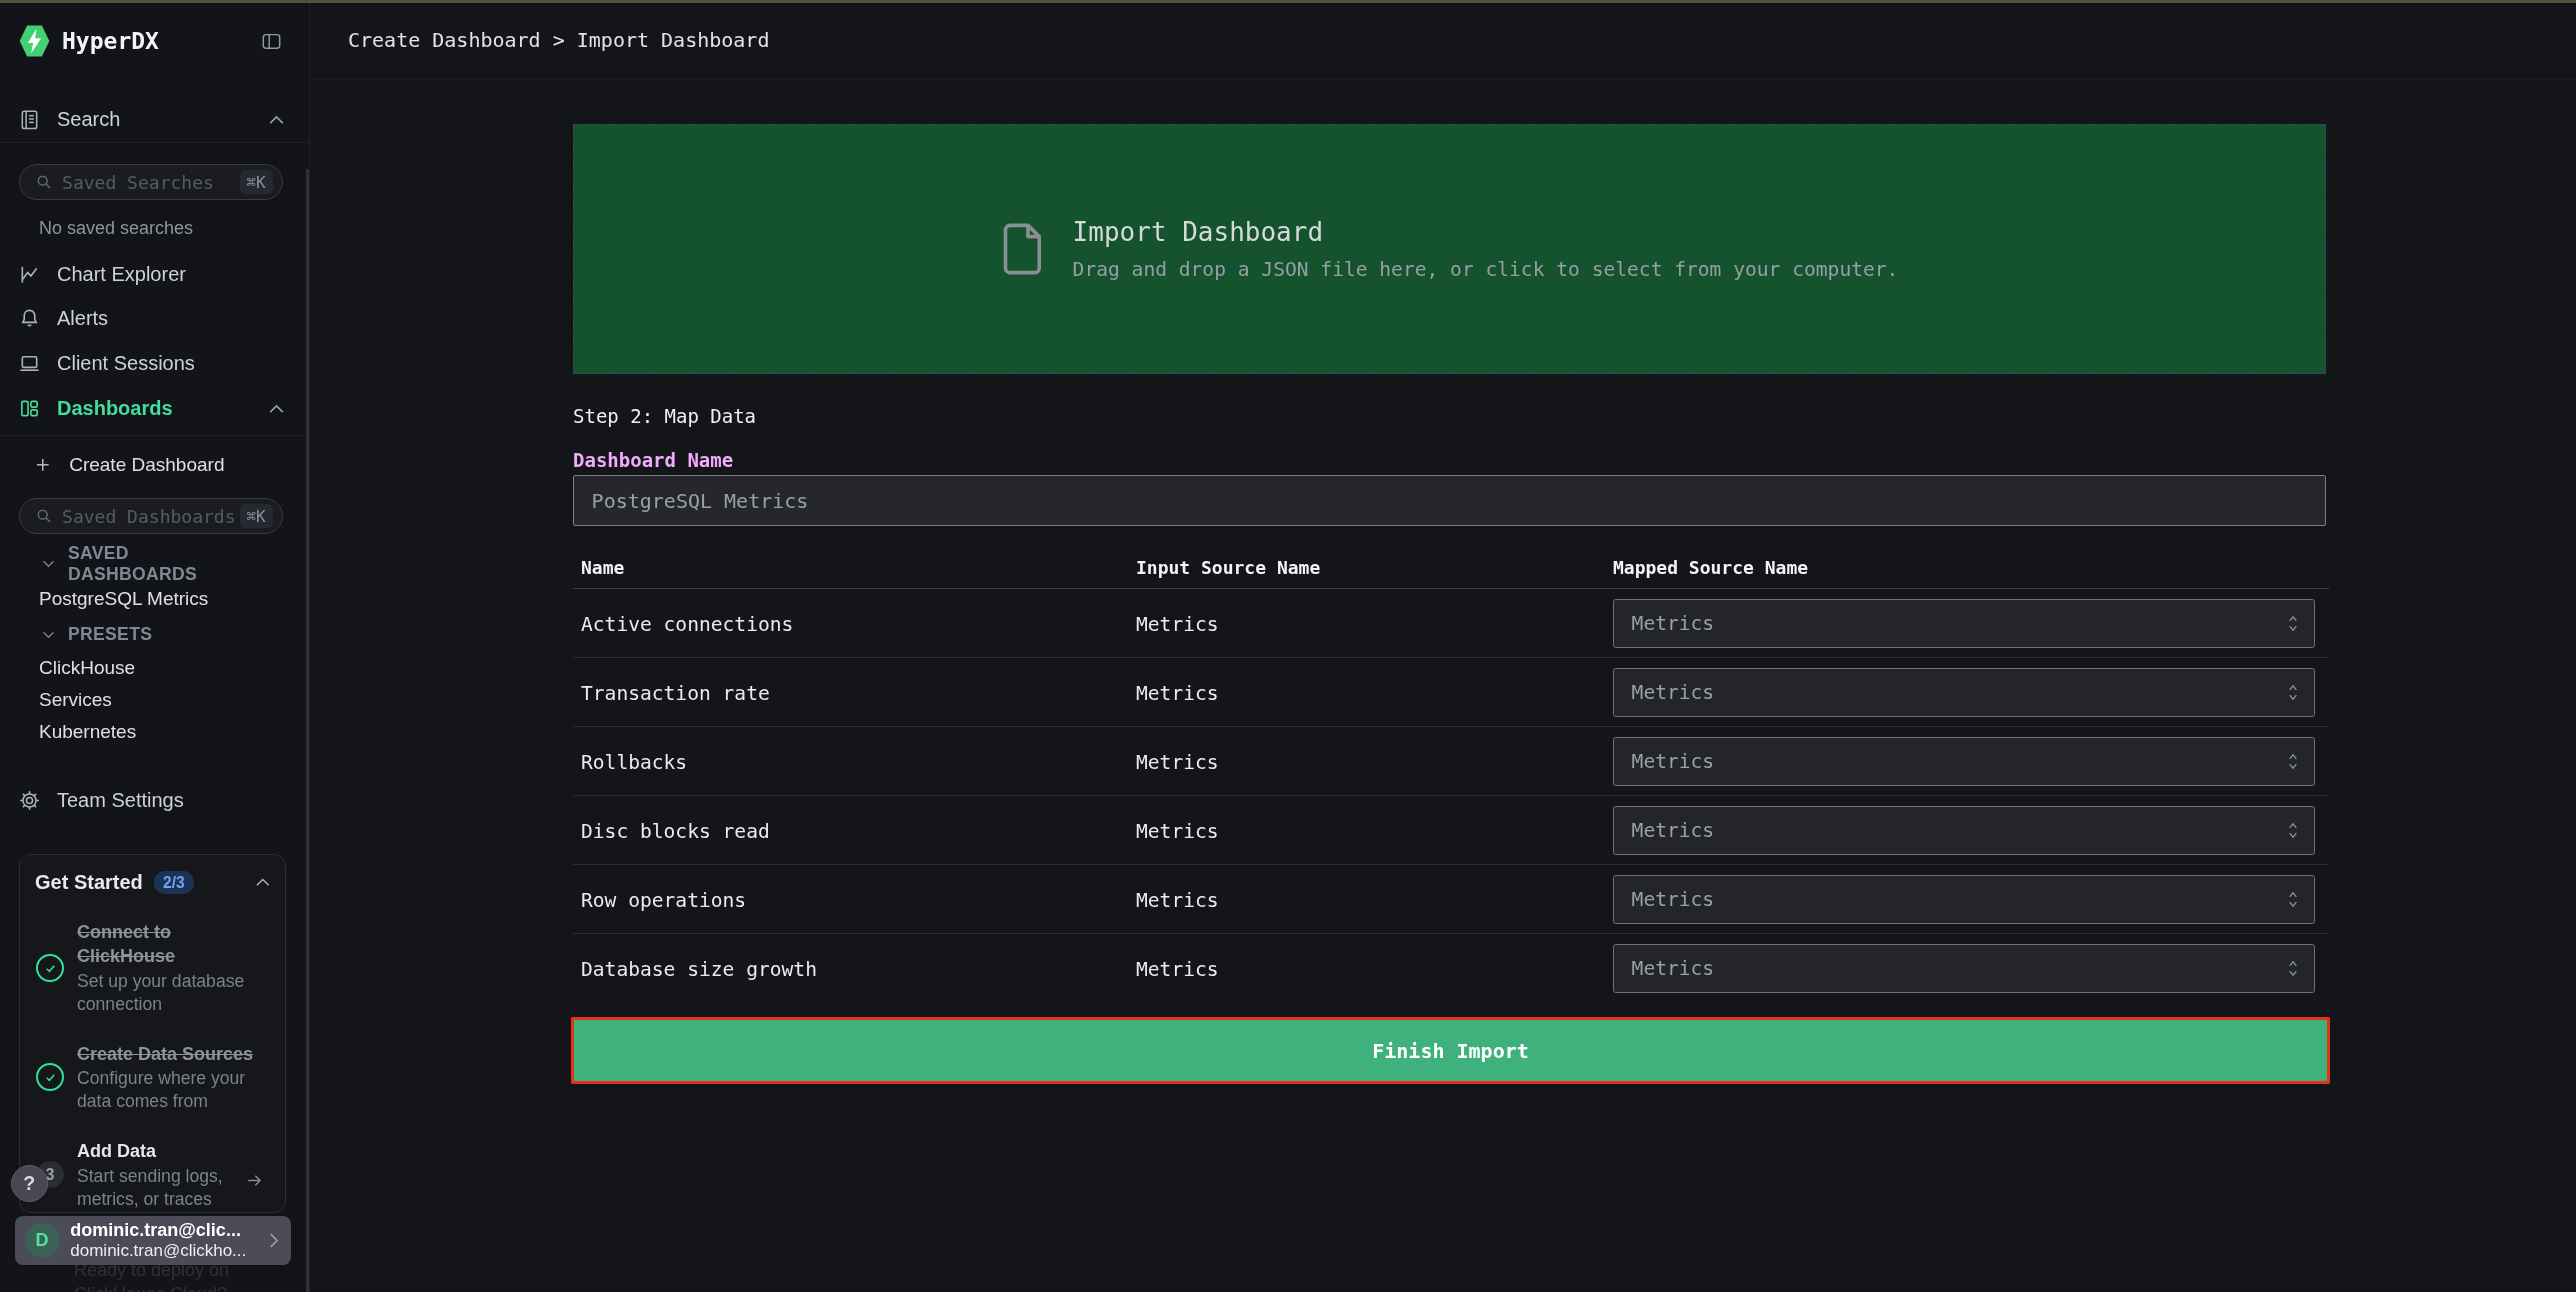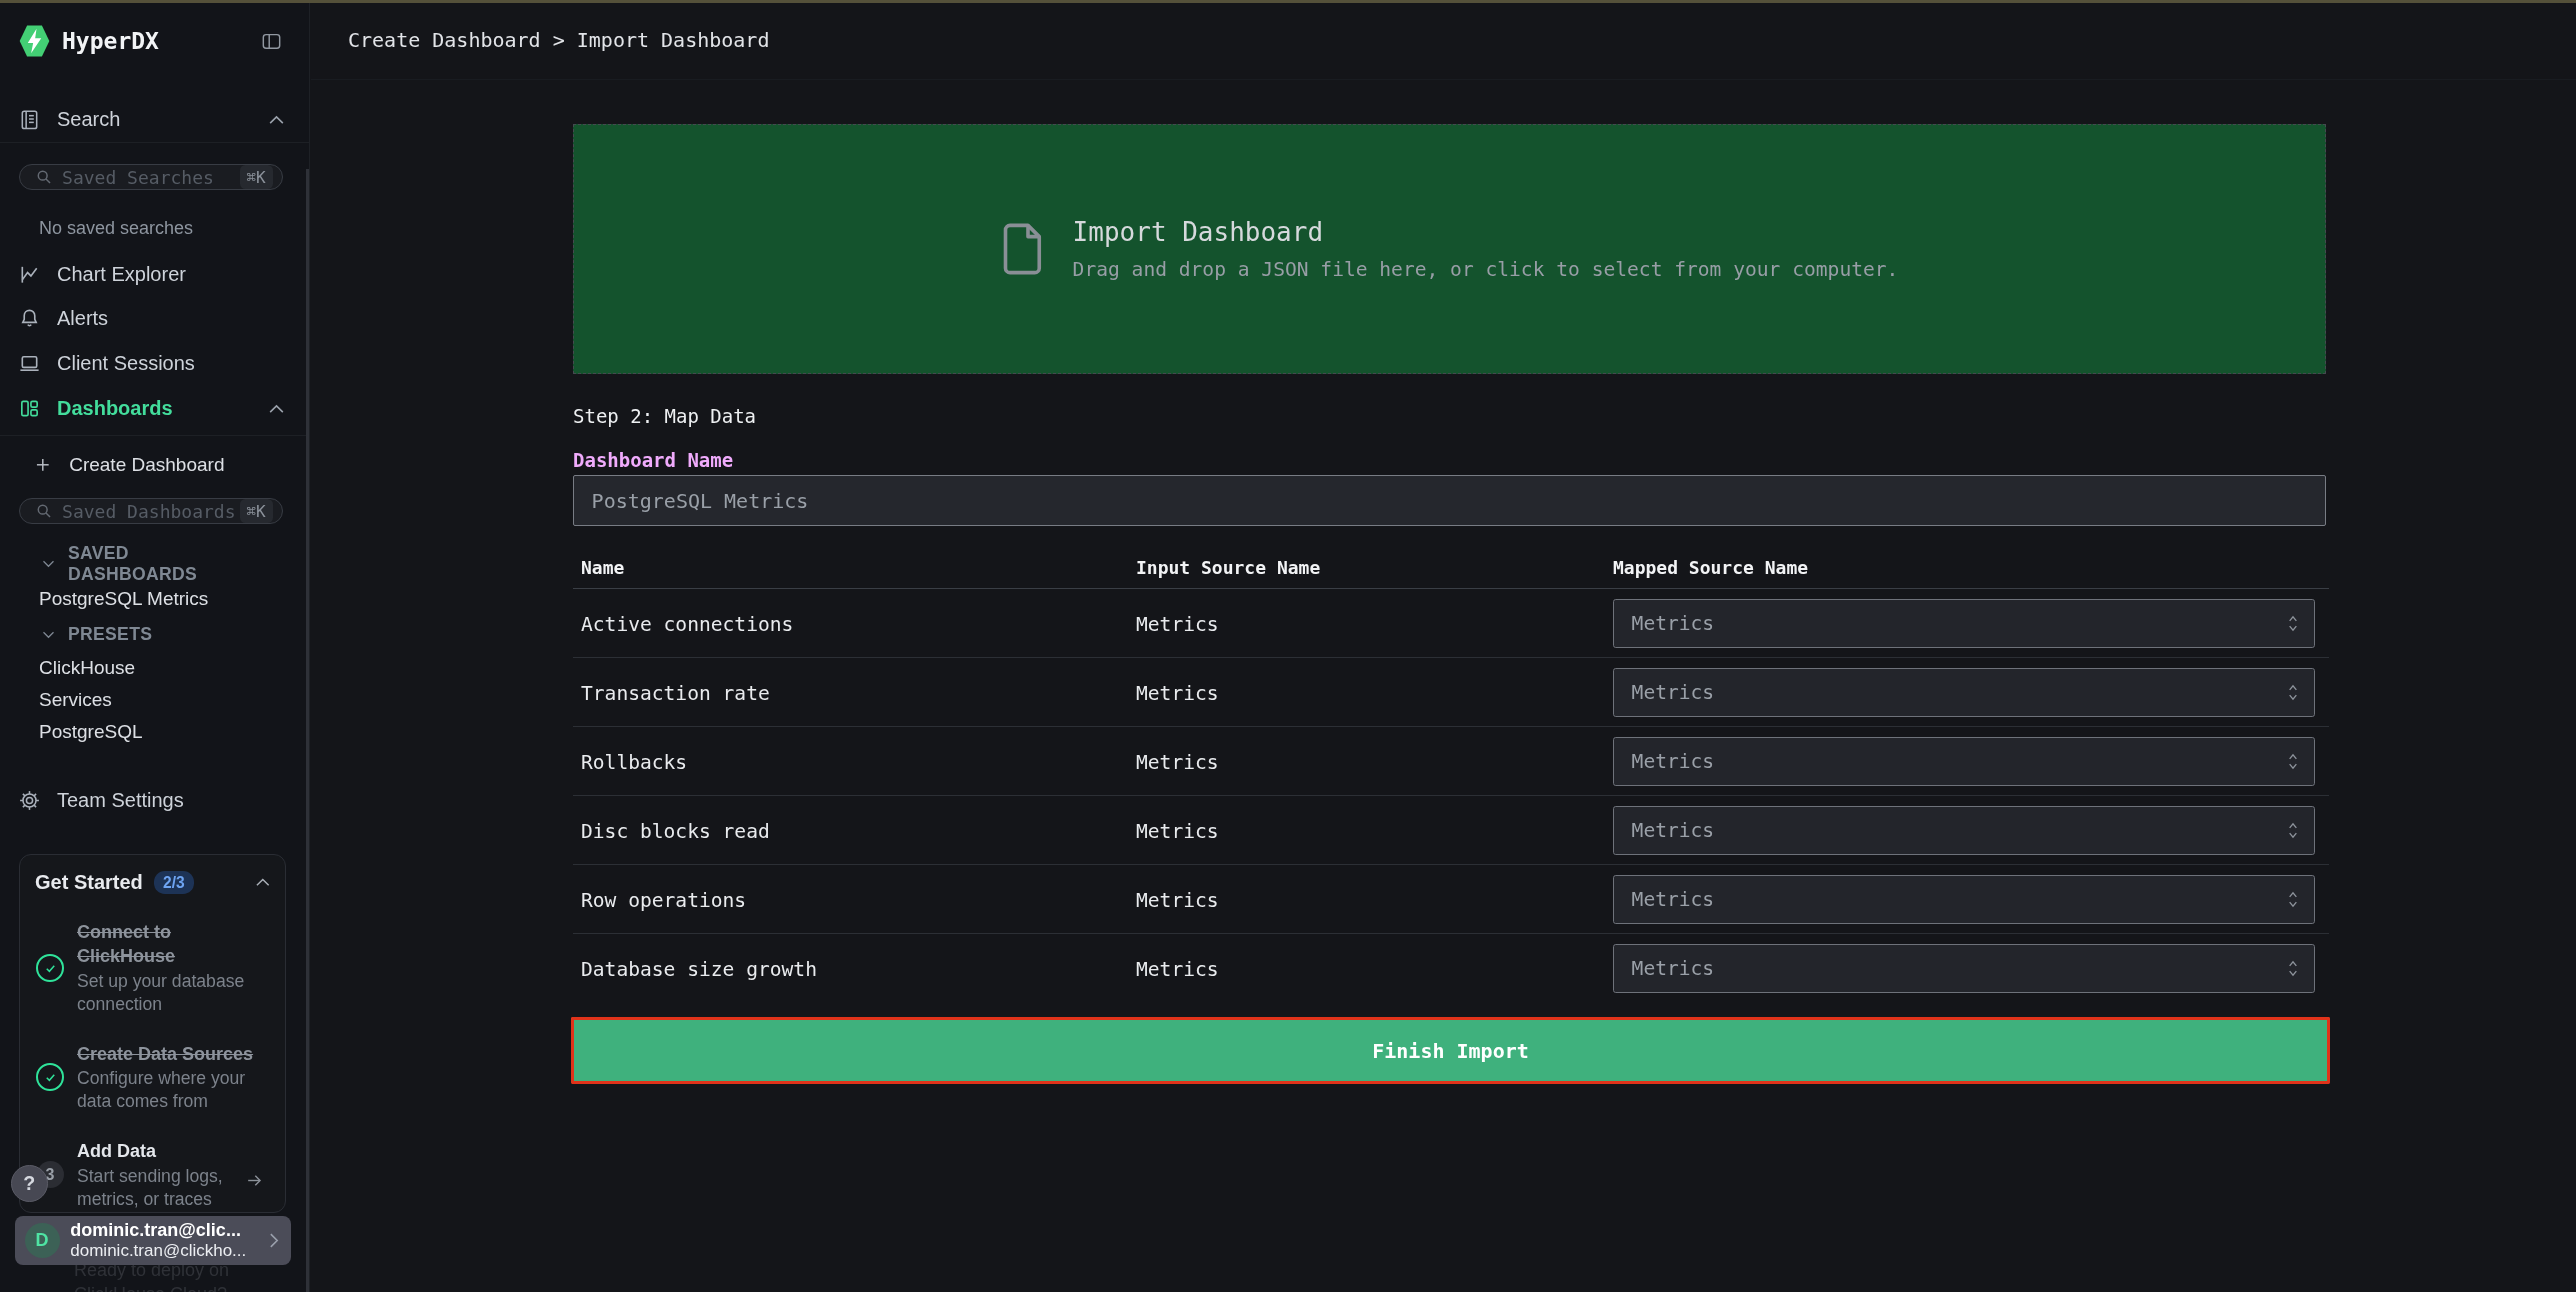--- a/index.html
+++ b/index.html
@@ -19,21 +19,21 @@
   .sb-label { font-size:20px; color:#ced3da; margin-left:16px; }
   .sb-divider { position:absolute; left:0; right:0; height:1.4px; background:#1d2025; }
 
   .logo-row { top:20px; height:42px; padding:0 19px; }
   .logo-name { font-family:"DejaVu Sans Mono",monospace; font-weight:bold; font-size:23px; color:#f2f4f6; margin-left:12px; }
   .collapse-btn { margin-left:auto; color:#9198a1; width:27px; height:24px; display:flex; align-items:center; justify-content:center; cursor:pointer; }
 
   .search-row { top:101px; height:37px; padding:0 18px; }
   .chev-right { margin-left:auto; color:#9aa1ab; }
 
-  .pill { position:absolute; left:19px; width:264px; height:26px; border-radius:19px;
+  .pill { position:absolute; left:19px; width:264px; height:36px; border-radius:19px;
           background:#1a1c21; border:1.4px solid #383c44; display:flex; align-items:center; padding:0 9.5px 0 15px; }
   .pill .ph { font-family:"DejaVu Sans Mono",monospace; font-size:18px; color:#565c65; margin-left:9.5px; }
   .kbd { margin-left:auto; font-family:"DejaVu Sans Mono",monospace; font-size:16px; color:#8b919a;
          background:#26292f; border-radius:5.4px; padding:2.7px 6.8px; }
 
   .muted-note { position:absolute; left:39px; font-size:18px; color:#8d959f; }
 
   .nav-item { height:35px; padding:0 18px; cursor:pointer; }
   .nav-item.active .sb-label { color:#43dd9c; font-weight:bold; }
   .nav-item.active .sb-icon { color:#43dd9c; }
@@ -241,21 +241,21 @@
     <span class="sb-label">PRESETS</span>
   </div>
 
   <div class="srow sec-item" style="top:653px;">
     <span class="lbl">ClickHouse</span>
   </div>
   <div class="srow sec-item" style="top:685px;">
     <span class="lbl">Services</span>
   </div>
   <div class="srow sec-item" style="top:717px;">
-    <span class="lbl">PostgreSQL</span>
+    <span class="lbl">Kubernetes</span>
   </div>
 
   <div class="srow nav-item" style="top:783px;">
     <svg class="sb-icon" viewBox="0 0 24 24" fill="none" stroke="currentColor" stroke-width="1.6">
       <circle cx="12" cy="12" r="3.2"></circle>
         <circle cx="12" cy="12" r="6.8"></circle>
       <line x1="12" y1="2.2" x2="12" y2="5.2"></line>
         <line x1="12" y1="18.8" x2="12" y2="21.8"></line>
       <line x1="2.2" y1="12" x2="5.2" y2="12"></line>
         <line x1="18.8" y1="12" x2="21.8" y2="12"></line>

